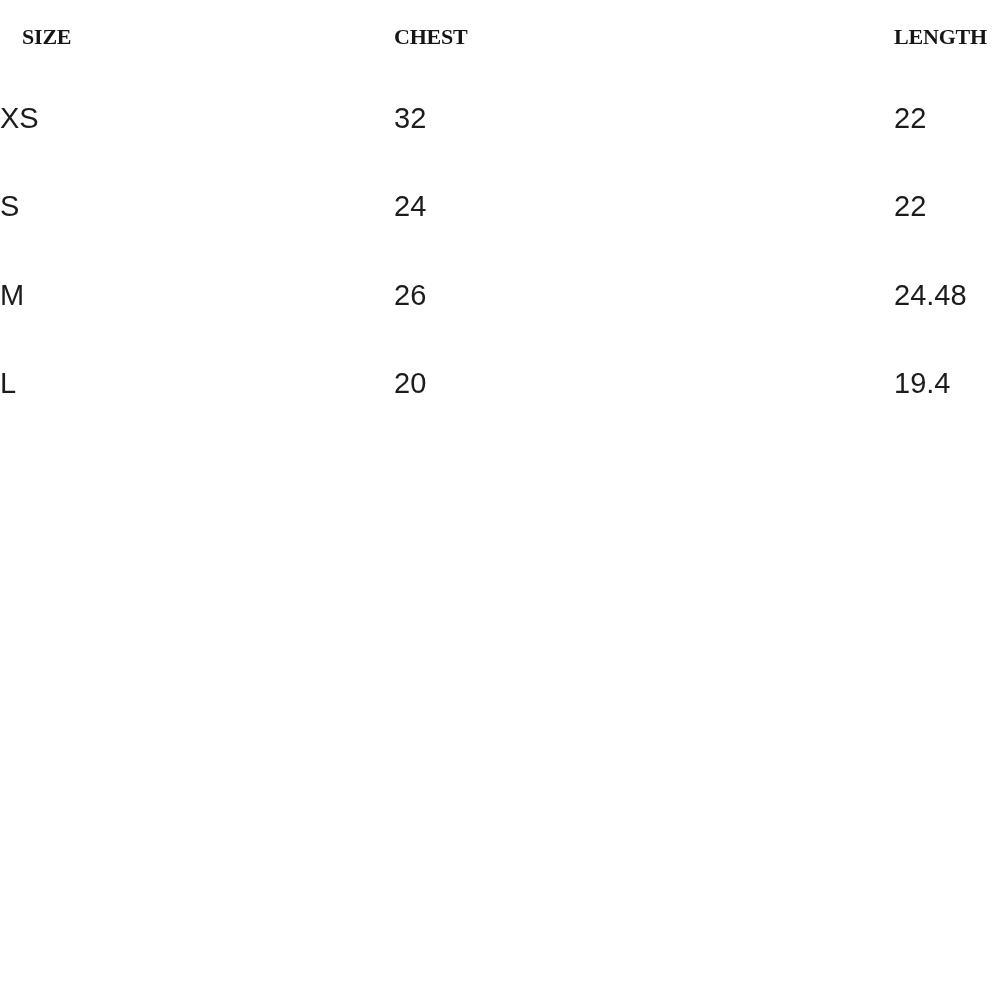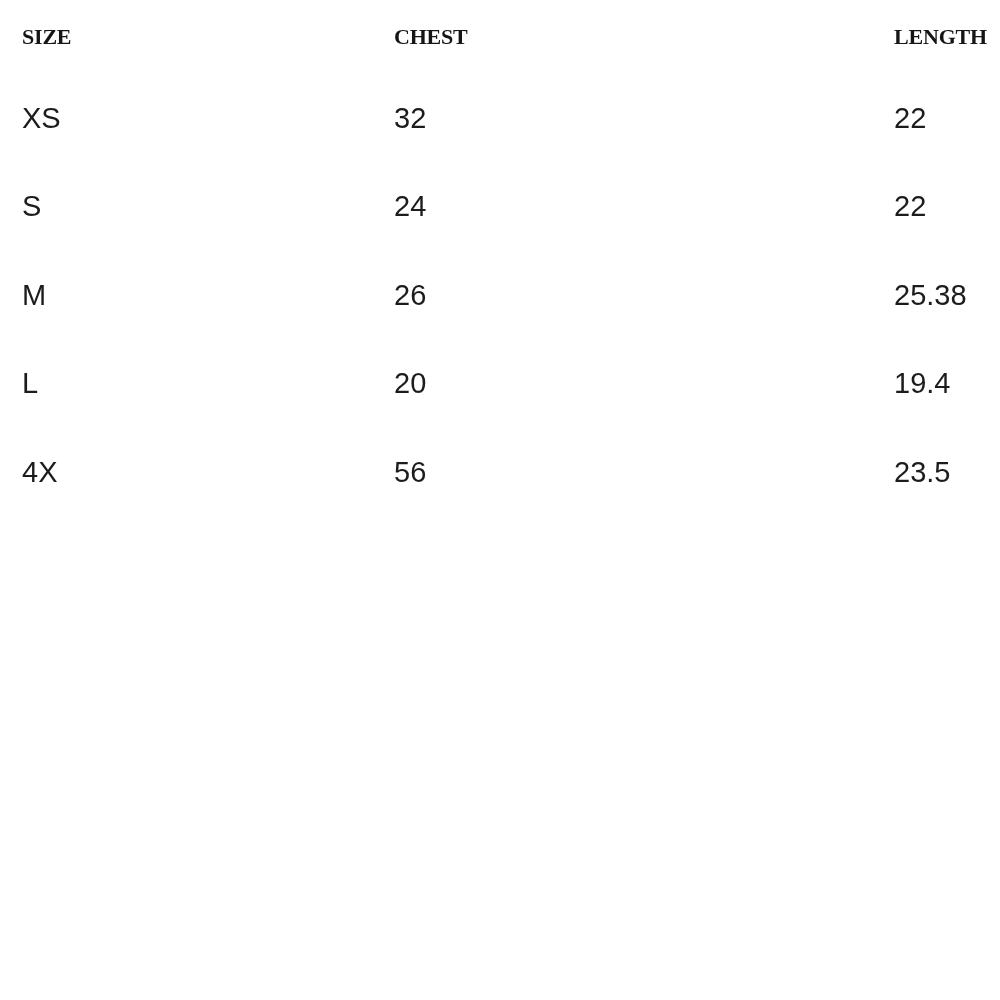--- a/index.html
+++ b/index.html
@@ -63,21 +63,21 @@
   td.cell {
     text-align: left;
     vertical-align: middle;
     font-size: 29px;
     font-weight: 400;
     color: #1c1c1c;
     padding: 0;
     border: 0;
     white-space: nowrap;
   }
-  td.cell-size   { padding-left: 22px; }
+  td.cell-size   { }
   td.cell-chest  { padding-left: 23px; }
   td.cell-length { padding-left: 8px; }
 </style>
 </head>
 <body>
 
 <div class="size-chart">
   <table class="size-table">
     <colgroup>
       <col class="col-size">
@@ -98,27 +98,22 @@
         <td class="cell cell-length">22</td>
       </tr>
       <tr class="data-row">
         <td class="cell cell-size">S</td>
         <td class="cell cell-chest">24</td>
         <td class="cell cell-length">22</td>
       </tr>
       <tr class="data-row">
         <td class="cell cell-size">M</td>
         <td class="cell cell-chest">26</td>
-        <td class="cell cell-length">25.38</td>
+        <td class="cell cell-length">24.48</td>
       </tr>
       <tr class="data-row">
         <td class="cell cell-size">L</td>
         <td class="cell cell-chest">20</td>
         <td class="cell cell-length">19.4</td>
       </tr>
-      <tr class="data-row">
-        <td class="cell cell-size">4X</td>
-        <td class="cell cell-chest">56</td>
-        <td class="cell cell-length">23.5</td>
-      </tr>
     </tbody>
   </table>
 </div>
 
 </body></html>

